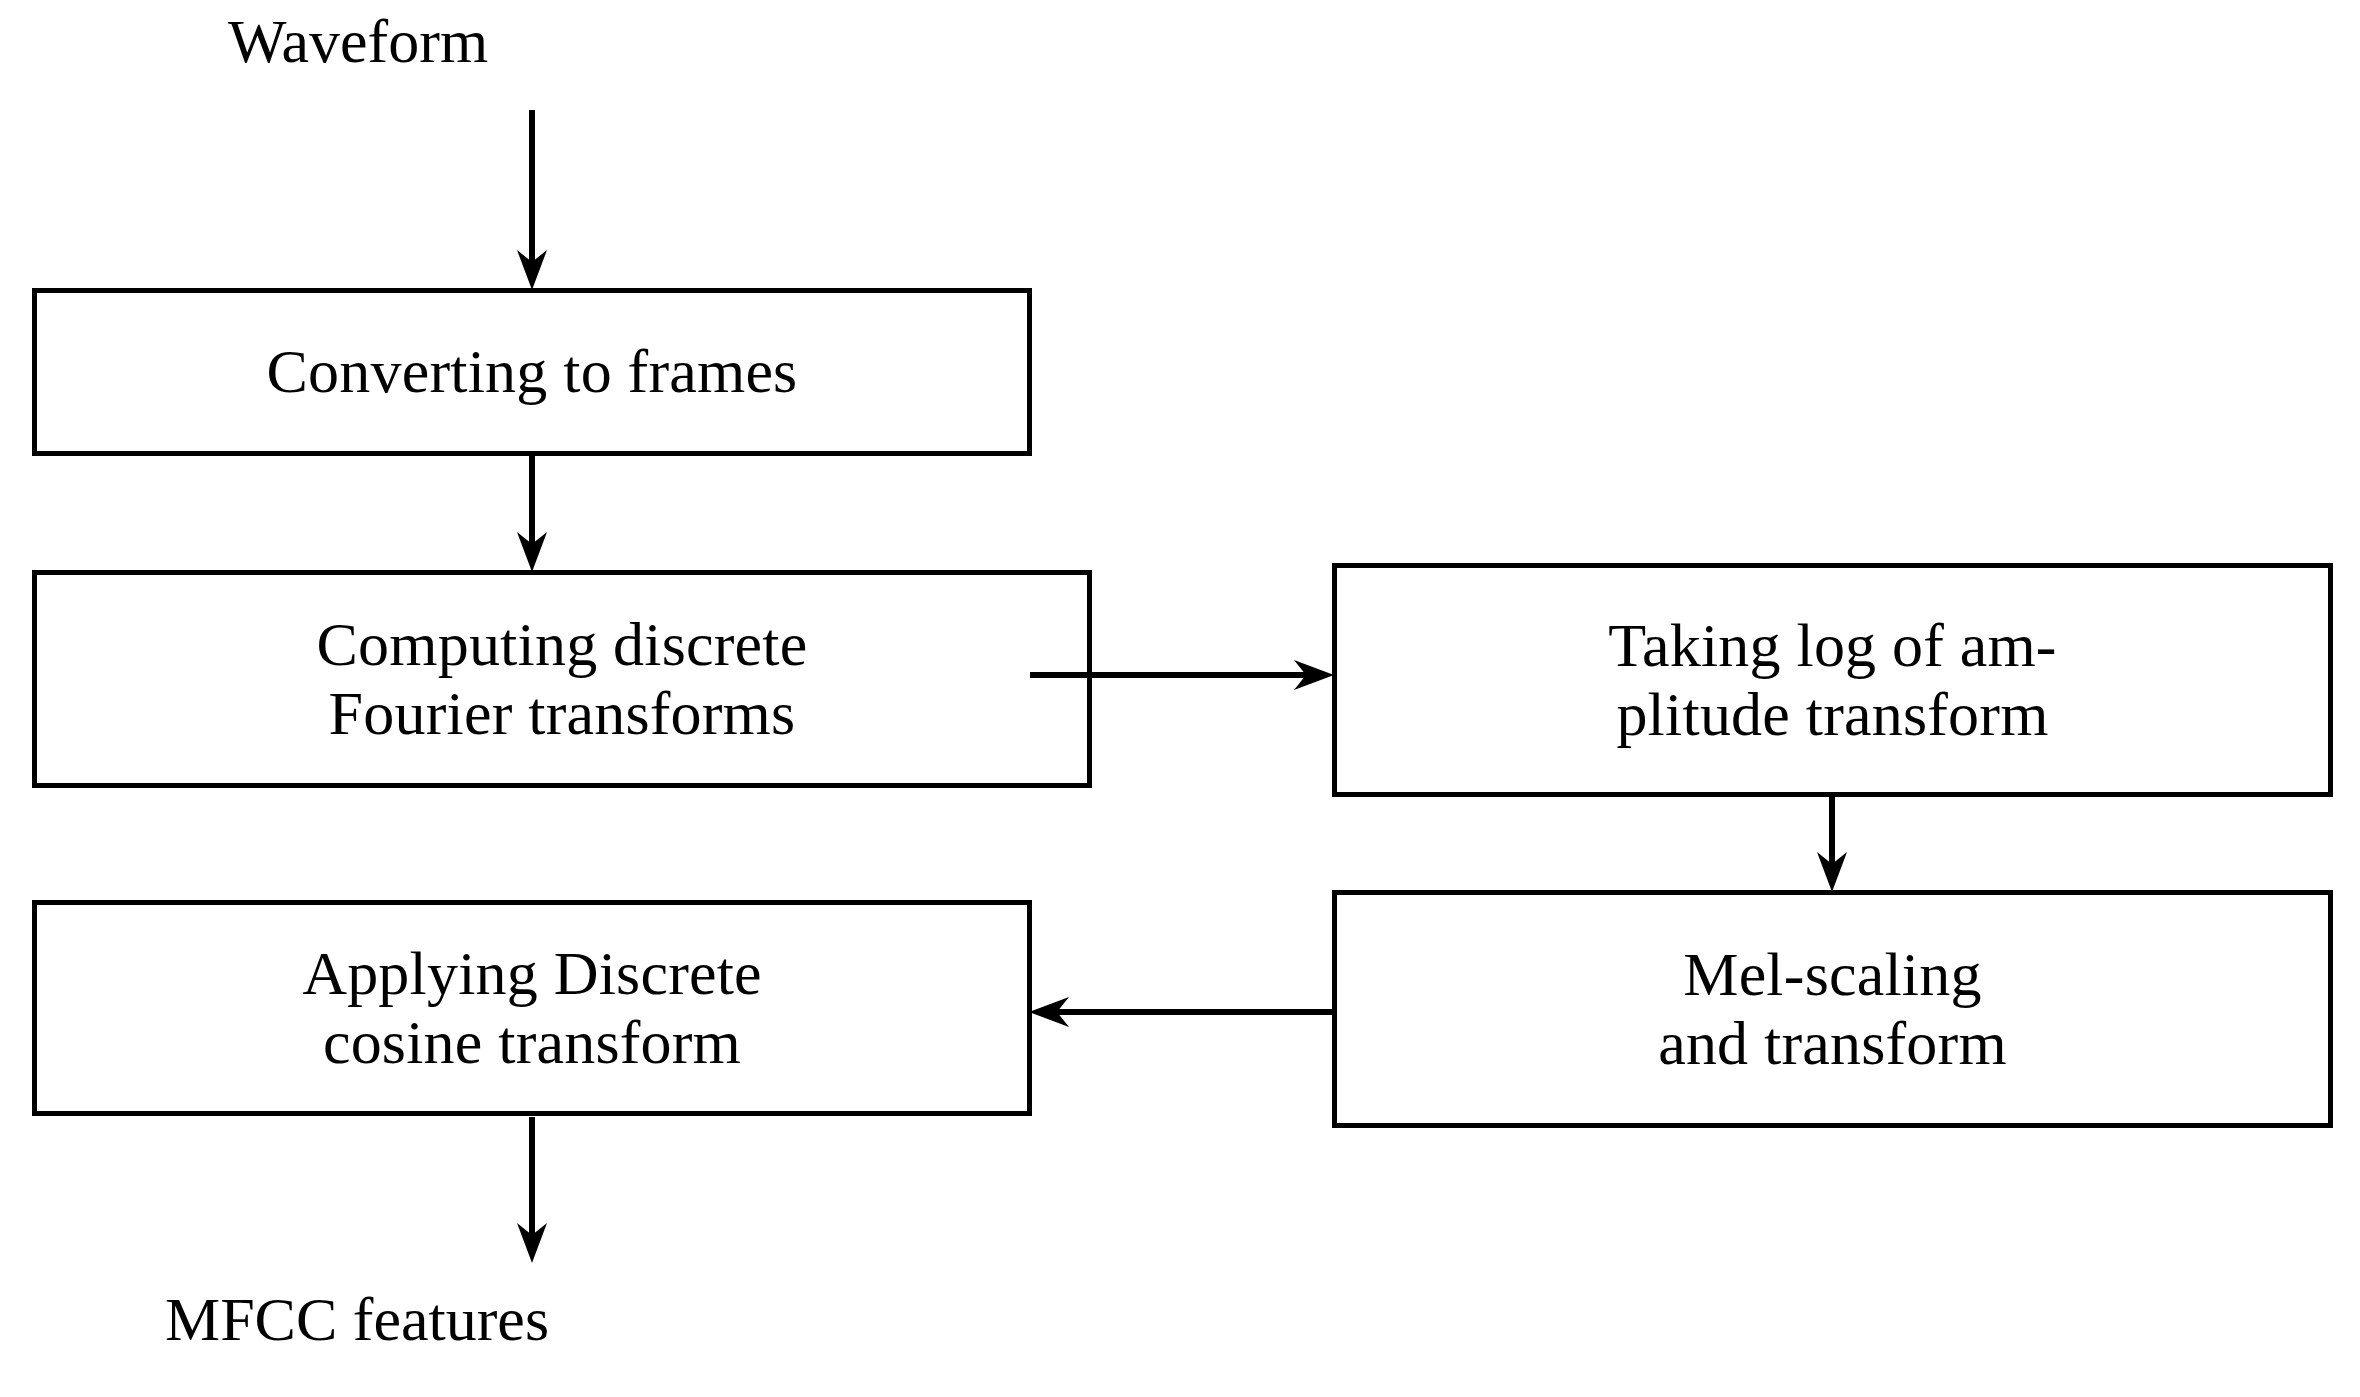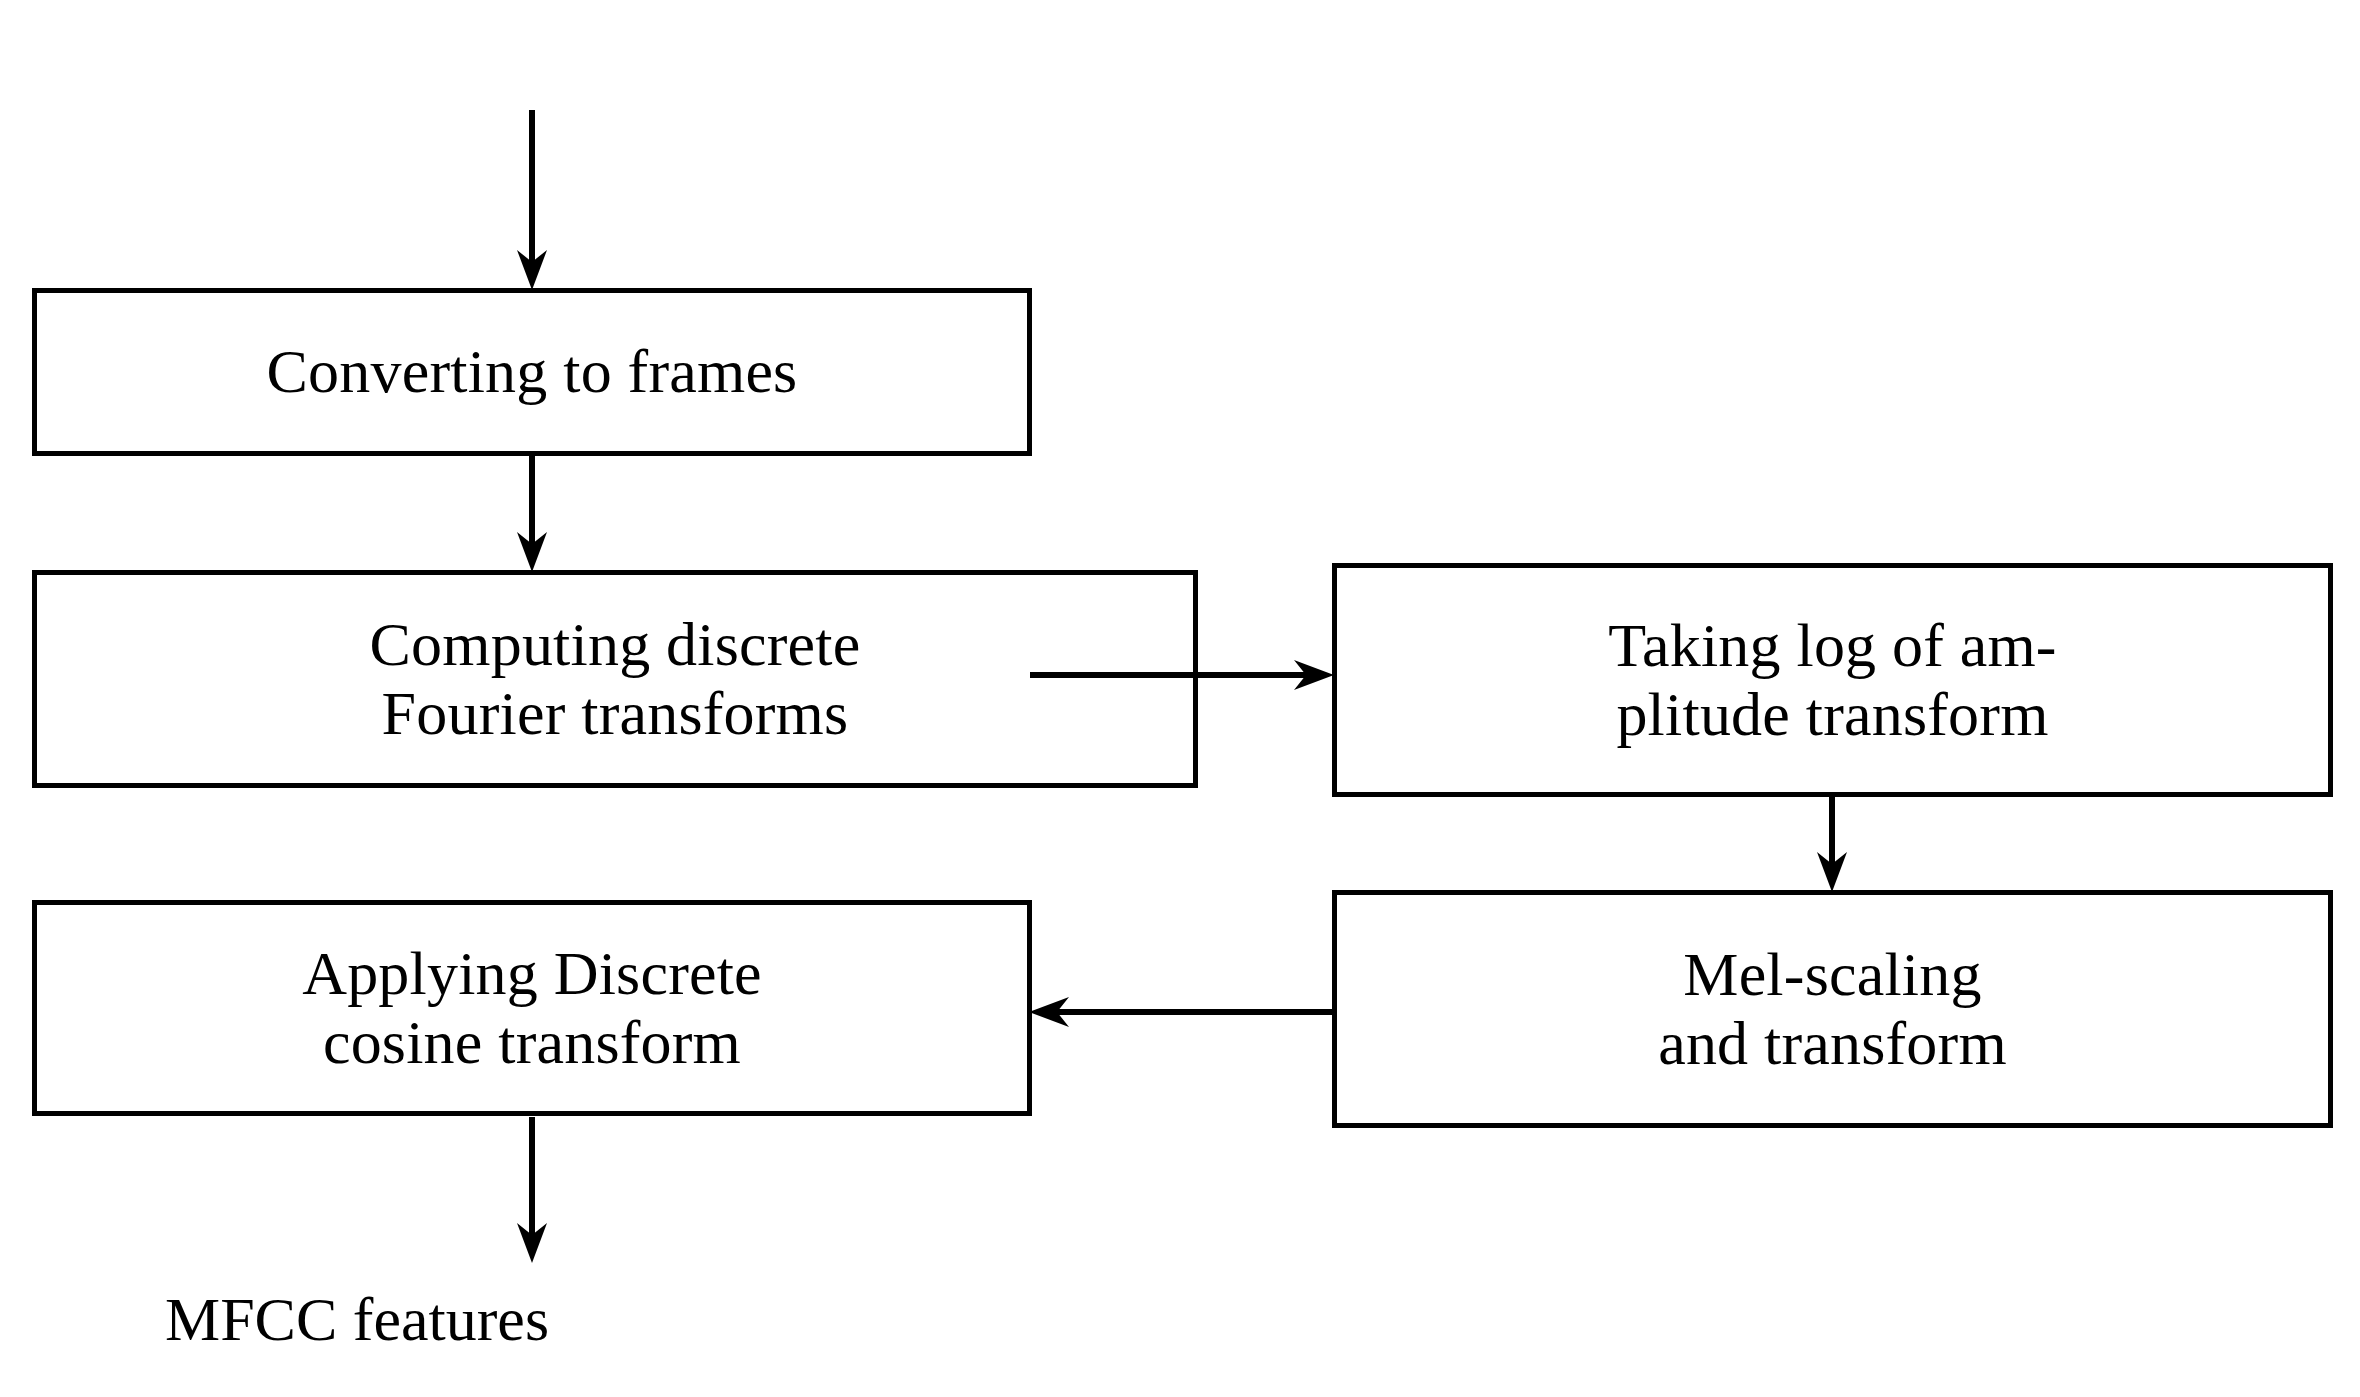--- a/index.html
+++ b/index.html
@@ -47,40 +47,41 @@
   .arrow svg {
     display: block;
     overflow: visible;
   }
 </style>
 </head>
 <body>
 
 <div id="canvas">
 
+  <div class="free-label" style="left:228px; top:10px;">Waveform</div>
 
   <div class="arrow" style="left:507px; top:110px; width:50px; height:182px;">
     <svg width="50" height="182" viewBox="0 0 50 182">
       <line x1="25" y1="0" x2="25" y2="168" stroke="#000" stroke-width="6"></line>
       <path d="M 25 180 L 10 140 L 25 152 L 40 140 Z" fill="#000"></path>
     </svg>
   </div>
 
   <div class="flow-box" style="left:32px; top:288px; width:1000px; height:168px;">
     <span class="box-label">Converting to frames</span>
   </div>
 
   <div class="arrow" style="left:507px; top:452px; width:50px; height:122px;">
     <svg width="50" height="122" viewBox="0 0 50 122">
       <line x1="25" y1="0" x2="25" y2="108" stroke="#000" stroke-width="6"></line>
       <path d="M 25 120 L 10 80 L 25 92 L 40 80 Z" fill="#000"></path>
     </svg>
   </div>
 
-  <div class="flow-box" style="left:32px; top:570px; width:1166px; height:218px;">
+  <div class="flow-box" style="left:32px; top:570px; width:1060px; height:218px;">
     <span class="box-label">Computing discrete
 Fourier transforms</span>
   </div>
 
   <div class="arrow" style="left:1030px; top:650px; width:306px; height:50px;">
     <svg width="306" height="50" viewBox="0 0 306 50">
       <line x1="0" y1="25" x2="292" y2="25" stroke="#000" stroke-width="6"></line>
       <path d="M 304 25 L 264 10 L 276 25 L 264 40 Z" fill="#000"></path>
     </svg>
   </div>

